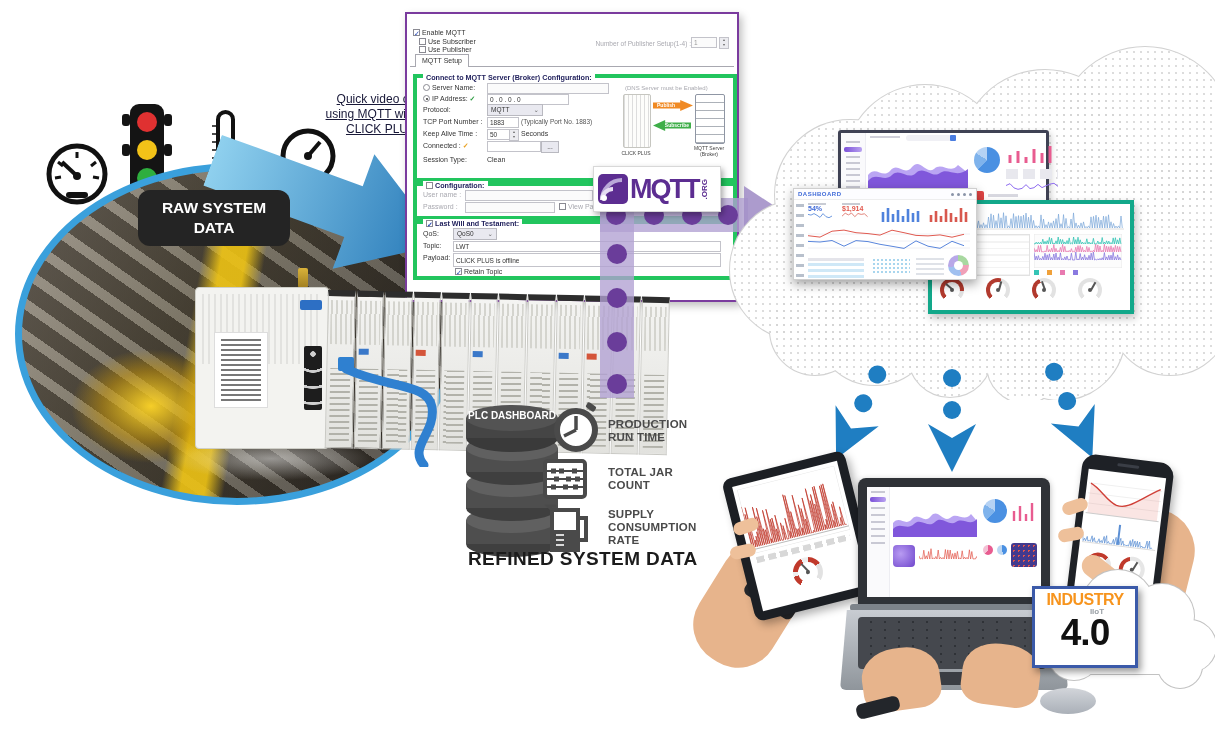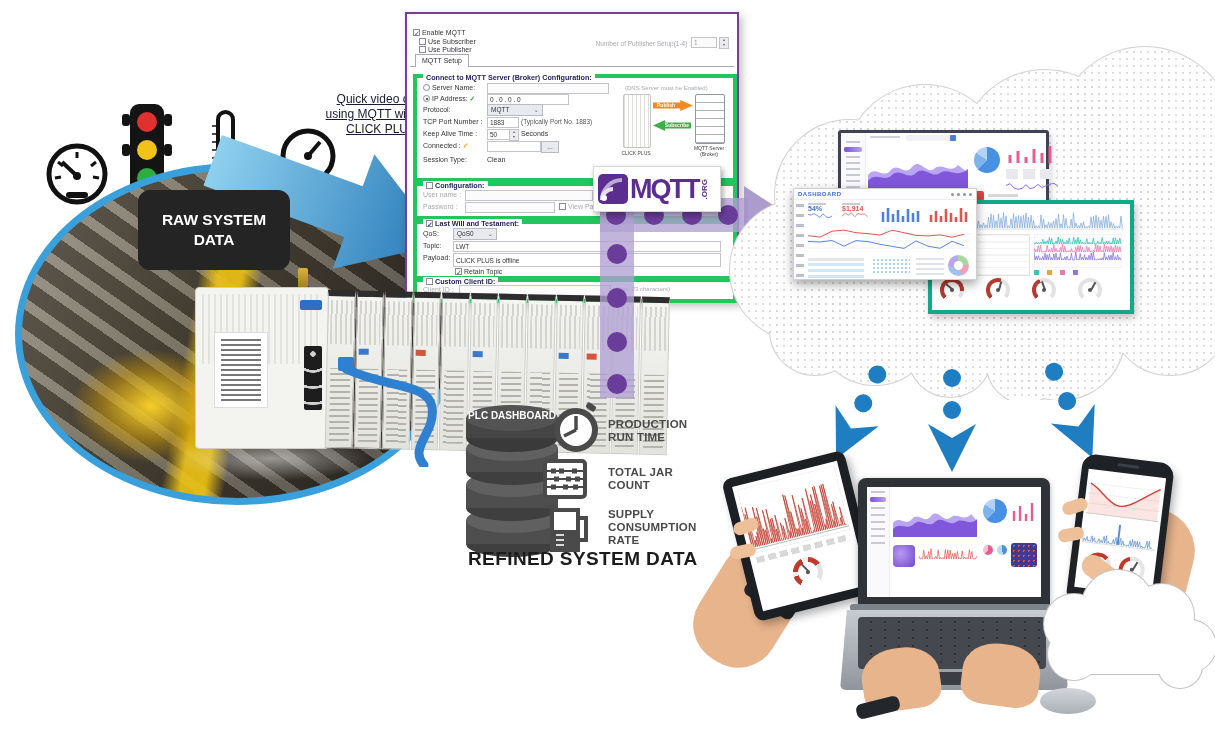--- a/index.html
+++ b/index.html
@@ -9,21 +9,21 @@
   
   
   .photo-ellipse{left:15px;top:163px;width:430px;height:328px;border:7px solid #3aa0dc;border-radius:50%;overflow:hidden;
     background:
       radial-gradient(closest-side at 30% 72%, rgba(255,214,40,.95), rgba(200,150,10,.55) 38%, rgba(0,0,0,0) 62%),
       radial-gradient(closest-side at 58% 88%, rgba(235,235,235,.55), rgba(120,110,90,0) 55%),
       linear-gradient(100deg, rgba(0,0,0,0) 40%, rgba(238,195,20,.9) 44%, rgba(238,195,20,.9) 49%, rgba(0,0,0,0) 53%),
       repeating-linear-gradient(35deg, rgba(210,205,195,.30) 0 10px, rgba(45,40,34,.45) 10px 26px),
       linear-gradient(120deg,#8f877c 0%,#57503f 40%,#2e2a24 78%);}
   
-  .raw-box{left:138px;top:190px;width:152px;height:80px;background:#242424;border-radius:12px;color:#fff;
+  .raw-box{left:138px;top:190px;width:152px;height:56px;background:#242424;border-radius:12px;color:#fff;
     font-weight:700;font-size:15.5px;line-height:1.3;text-align:center;display:flex;align-items:center;justify-content:center;}
   
   .qlink{left:282px;top:92px;width:134px;text-align:right;font-size:12px;color:#181838;line-height:1.25;cursor:pointer;}
   .qlink span{text-decoration:underline;display:block;}
   
   .dlg{left:405px;top:12px;width:330px;height:286px;background:#fff;border:2px solid #7a3b9e;box-shadow:3px 4px 8px rgba(0,0,0,.25);font-size:7px;color:#333;}
   .dlg-title{height:13px;display:flex;align-items:center;justify-content:space-between;padding:0 5px;border-bottom:1px solid #ddd;font-size:7.5px;color:#444;}
   .chk{display:inline-block;width:7px;height:7px;border:1px solid #8a8a92;background:#fff;line-height:7px;font-size:7px;text-align:center;color:#2d4db8;vertical-align:-1px;box-sizing:border-box;}
   .rad{display:inline-block;width:7px;height:7px;border:1px solid #8a8a92;border-radius:50%;background:#fff;vertical-align:-1px;position:relative;box-sizing:border-box;}
   .rad.on:after{content:"";position:absolute;inset:1.5px;background:#333;border-radius:50%;}
@@ -228,26 +228,20 @@
           <span>QoS0</span>
           <span style="color:#666">⌄</span>
         </div>
       <div class="rw" style="top:18px">Topic:</div>
       <input class="fld" style="left: 36px; top: 17px; width: 262px;" value="LWT">
       <div class="rw" style="top:30px">Payload:</div>
       <input class="fld" style="left: 36px; top: 29px; width: 262px; height: 12px;" value="CLICK PLUS is offline">
       <div class="rw" style="left:38px;top:44px"><span class="chk">✓</span> <span>Retain Topic</span></div>
     </div>
 
-    <div class="grp" style="left:6px;top:264px;width:316px;height:17px">
-      <div class="cap"><span class="chk"></span> <span>Custom Client ID:</span></div>
-      <div class="rw hint" style="top:4px">Client ID :</div>
-      <input class="fld" style="left: 42px; top: 3px; width: 146px;" disabled="">
-      <div class="rw hint" style="left:198px;top:4px;font-size:6px">(Max. 23 characters)</div>
-    </div>
   </div>
 
   <div class="abs" style="left:298px;top:268px;width:10px;height:20px;background:linear-gradient(#d9b23a,#a07e1f);border-radius:2px"></div>
   <div class="abs cpu">
     <div class="sticker"></div>
     <div class="abs" style="left:104px;top:12px;width:22px;height:10px;background:#2d6fc4;border-radius:2px"></div>
     <div class="abs" style="left:108px;top:58px;width:18px;height:64px;background:#1d1d1d;border-radius:2px;background-image:repeating-radial-gradient(circle at 9px 8px,#cfcfcf 0 2.5px,#1d1d1d 3px 16px)"></div>
   </div>
   <div class="abs modrow">
     <div class="mod"></div>
@@ -706,14 +700,19 @@
     <g fill="#fff">
         <circle cx="62" cy="62" r="30"></circle>
         <circle cx="106" cy="44" r="36"></circle>
         <circle cx="150" cy="54" r="32"></circle>
         <circle cx="178" cy="84" r="26"></circle>
         <circle cx="62" cy="92" r="26"></circle>
         <circle cx="168" cy="104" r="22"></circle>
         <rect x="42" y="70" width="150" height="42" rx="21"></rect>
       </g>
   </svg>
+  <div class="abs ind-logo">
+    <div class="ind-l1">INDUSTRY</div>
+    <div class="ind-l2">IIoT</div>
+    <div class="ind-l3">4.0</div>
+  </div>
 
 </div>
 
 </body></html>

